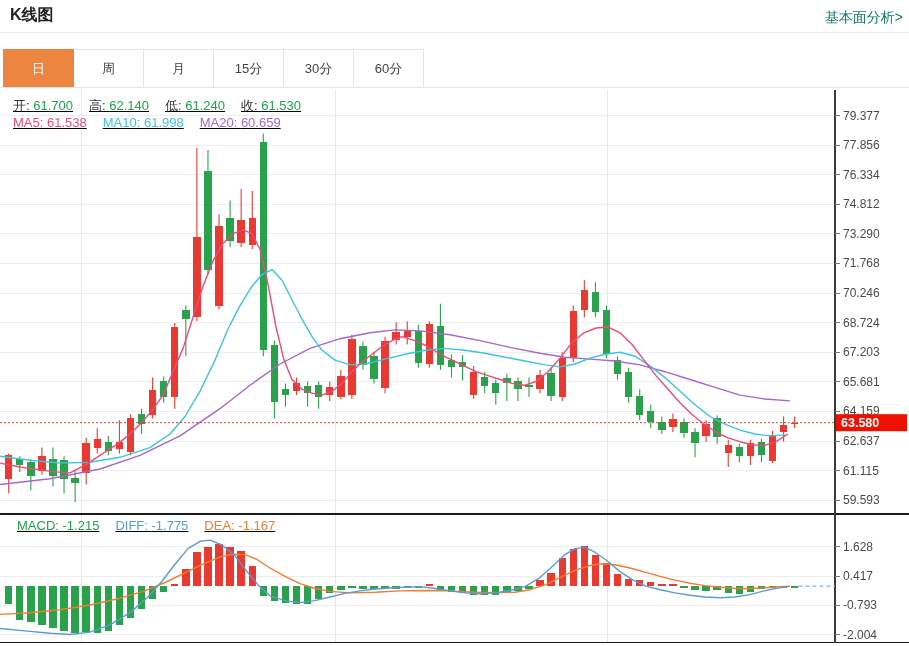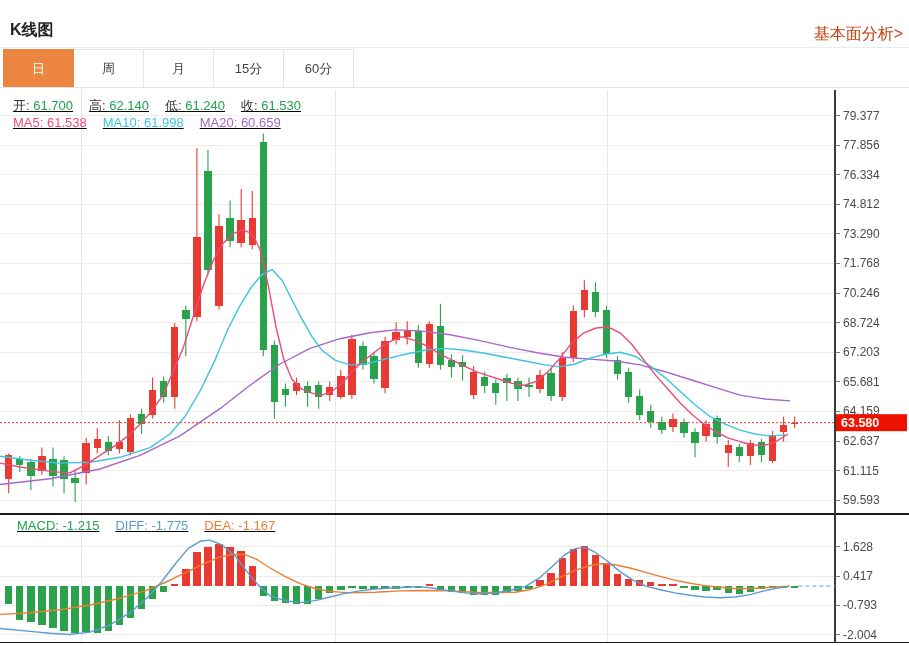--- a/index.html
+++ b/index.html
@@ -1,20 +1,20 @@
 <!DOCTYPE html>
 <html><head>
 <meta charset="utf-8">
 <style>
   html,body{margin:0;padding:0;background:#fff;}
   body{font-family:"Liberation Sans","DejaVu Sans",sans-serif;}
   .app{position:relative;width:909px;height:646px;background:#fff;overflow:hidden;}
-  .header{position:absolute;top:0;left:0;width:909px;height:32px;border-bottom:1px solid #ebebeb;margin-top:15px;}
+  .header{position:absolute;top:0;left:0;width:909px;height:32px;border-bottom:1px solid #ebebeb;}
   .title{position:absolute;left:10px;top:5px;font-size:16px;font-weight:bold;color:#222;}
-  .fa-link{position:absolute;right:6px;top:9px;font-size:16px;color:#c2410c;text-decoration:none;cursor:pointer;text-align:right;}
+  .fa-link{position:absolute;right:6px;top:9px;font-size:14px;color:#0f766e;text-decoration:none;cursor:pointer;text-align:right;}
   .tabbar{position:absolute;top:49px;left:3px;display:flex;}
   .tab{width:69px;height:37px;line-height:37px;text-align:center;font-size:13px;color:#444;background:#fff;
        border-top:1px solid #e5e5e5;border-bottom:1px solid #e5e5e5;border-right:1px solid #e5e5e5;cursor:pointer;}
   .tab:first-child{border-left:1px solid #e5e5e5;}
   .tab.active{background:#ec8540;border-color:#ec8540;color:#fff;}
   .tabline{position:absolute;top:87px;left:0;width:909px;height:1px;background:#e5e5e5;}
   .info{position:absolute;font-size:13px;white-space:nowrap;}
   .info .pair{margin-right:16px;text-decoration:underline;}
   .info .lbl{color:#333;}
   #chart{position:absolute;top:89px;left:0;font-family:"Liberation Sans","DejaVu Sans",sans-serif;}
@@ -26,20 +26,21 @@
   <div class="header">
     <span class="title">K线图</span>
     <a class="fa-link">基本面分析&gt;</a>
   </div>
 
   <div class="tabbar" id="tabbar">
       <div class="tab active">日</div>
       <div class="tab">周</div>
       <div class="tab">月</div>
       <div class="tab">15分</div>
+      <div class="tab">30分</div>
       <div class="tab">60分</div>
     </div>
   <div class="tabline"></div>
 
   <svg id="chart" width="909" height="557" viewBox="0 0 909 557">
       <line x1="0" y1="26.5" x2="835" y2="26.5" stroke="#ededed" stroke-width="1" shape-rendering="crispEdges"></line>
       <line x1="0" y1="56.077" x2="835" y2="56.077" stroke="#ededed" stroke-width="1" shape-rendering="crispEdges"></line>
       <line x1="0" y1="85.67344575936866" x2="835" y2="85.67344575936866" stroke="#ededed" stroke-width="1" shape-rendering="crispEdges"></line>
       <line x1="0" y1="115.26989151873758" x2="835" y2="115.26989151873758" stroke="#ededed" stroke-width="1" shape-rendering="crispEdges"></line>
       <line x1="0" y1="144.86633727810624" x2="835" y2="144.86633727810624" stroke="#ededed" stroke-width="1" shape-rendering="crispEdges"></line>

